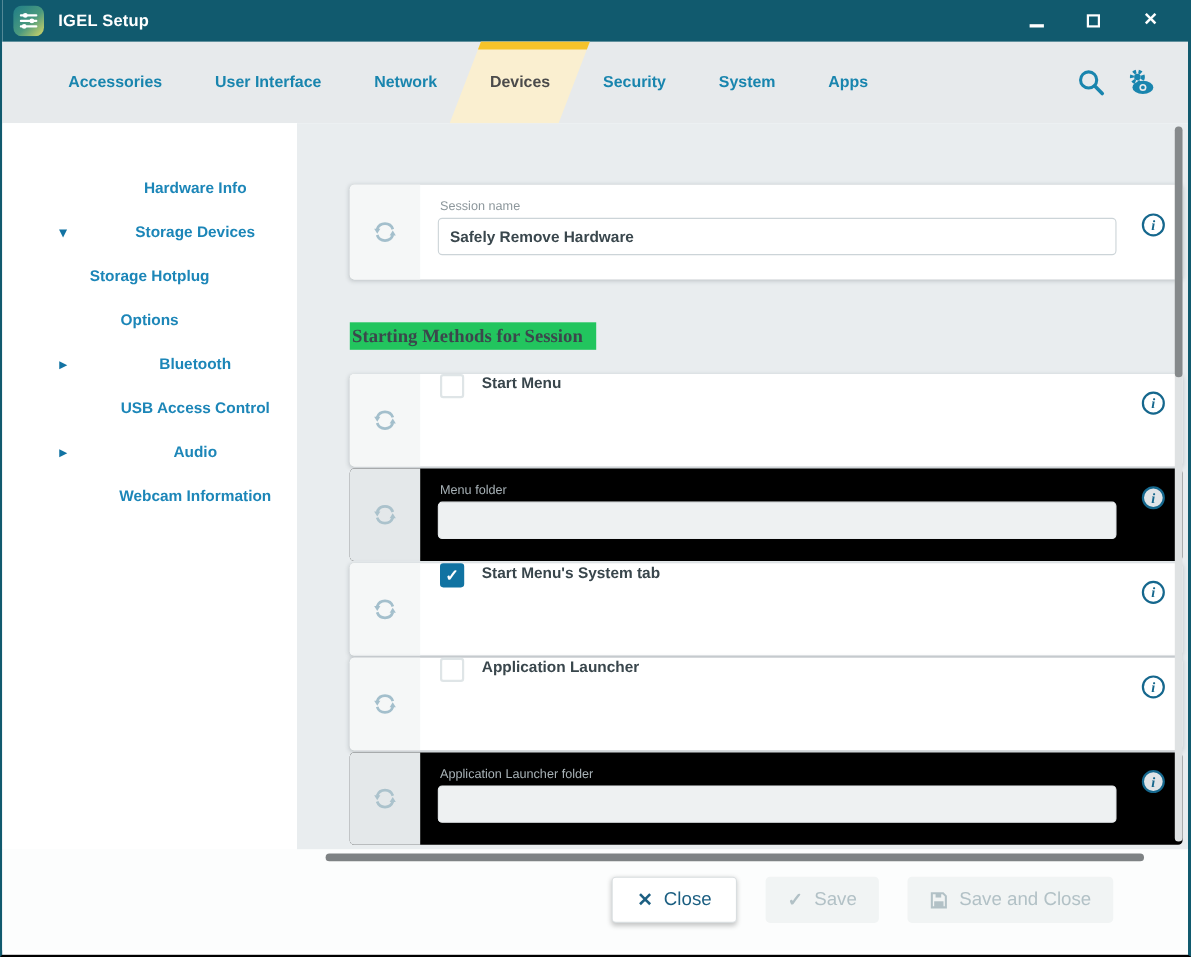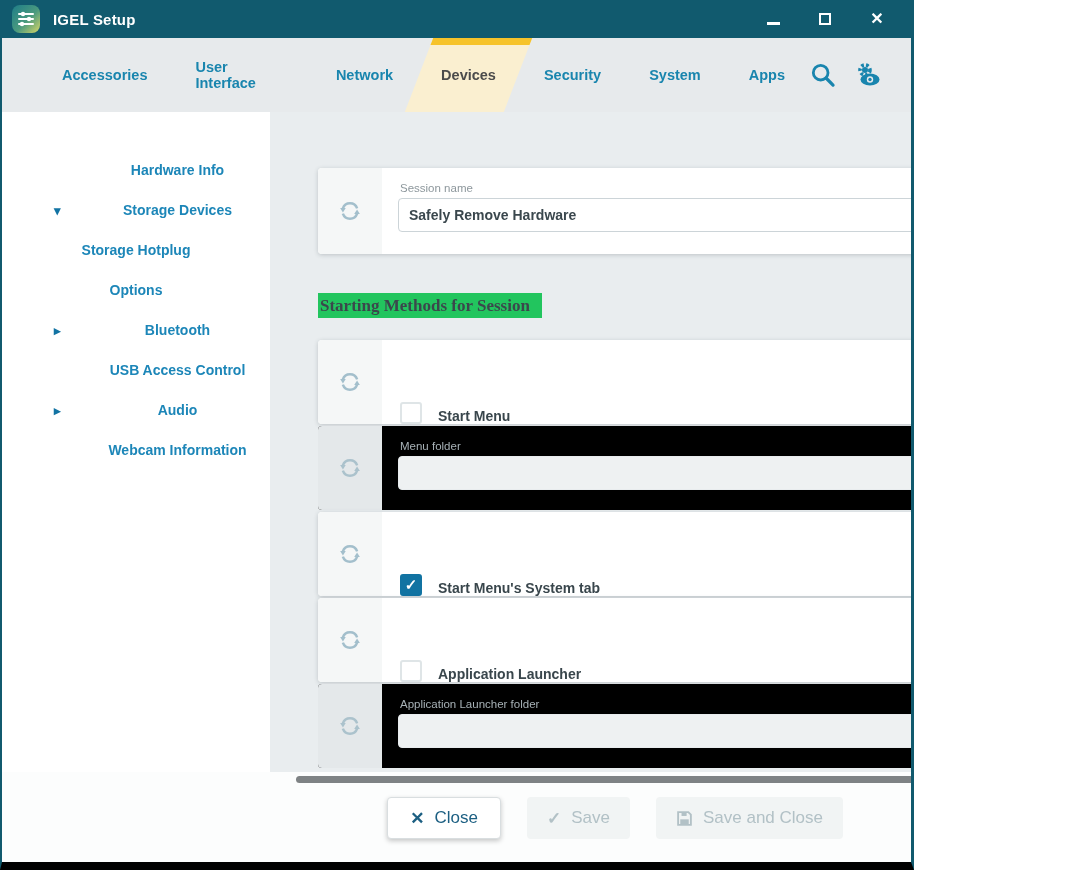--- a/index.html
+++ b/index.html
@@ -1,19 +1,19 @@
 <!DOCTYPE html>
 <html><head>
 <meta charset="utf-8">
 <style>
   html,body { margin:0; padding:0; background:#fff; }
   .window {
-    position:relative; width:914px; height:870px; box-sizing:border-box;
+    position:relative; width:1083px; height:870px; box-sizing:border-box;
     background:#fff; overflow:hidden;
-    border-left:2px solid #115a6e; border-right:3px solid #115a6e; border-bottom:8px solid #000000;
+    border-left:2px solid #115a6e; border-right:3px solid #115a6e; border-bottom:2px solid #000000;
     font-family:"Liberation Sans", sans-serif;
   }
   
   .titlebar { height:38px; background:#115a6e; display:flex; align-items:center; padding:0 10px; gap:13px; }
   .app-logo { width:28px; height:28px; flex:none; }
   .title-text { color:#fff; font-size:15px; font-weight:bold; letter-spacing:.2px; }
   .win-controls { margin-left:auto; display:flex; align-items:center; gap:36px; padding-right:16px; }
   .wc { width:16px; height:16px; display:flex; align-items:center; justify-content:center; cursor:pointer; }
   .min-bar { width:13px; height:3px; background:#fff; margin-top:9px; }
   .max-box { width:12px; height:12px; border:2px solid #fff; box-sizing:border-box; }
@@ -41,21 +41,21 @@
   .lvl2 { }
   .side-item.selected { background:#fdf8ec; border-left:6px solid #e6b42c;
                         margin-left:33px; margin-right:14px; padding-left:71px; height:46px; }
   .content { flex:1; background:#e9edef; position:relative; padding:40px 0 0 48px; box-sizing:border-box; }
   
   .card { width:757px; background:#fff; border-radius:4px; display:flex; position:relative;
           box-sizing:border-box; box-shadow:0 1px 4px rgba(60,70,80,.25); }
   .card-icon { width:64px; background:#f5f7f7; border-radius:4px 0 0 4px; flex:none;
                display:flex; align-items:center; justify-content:center; color:#a3bfcc; cursor:pointer; }
   .card-main { flex:1; position:relative; padding:10px 60px 10px 16px; box-sizing:border-box; }
-  .card-main.center { display:flex; align-items:flex-end; gap:16px; padding-top:0; padding-bottom:0; }
+  .card-main.center { display:flex; align-items:flex-start; gap:16px; padding-top:0; padding-bottom:0; }
   .session-card { height:86px; margin-bottom:42px;margin-top:16px; }
   .row84 { height:84px; margin-bottom:2px; }
   .field-label { font-size:11.5px; color:#8d979c; margin:4px 0 4px 2px; }
   .field-input { width:100%; height:34px; border:1px solid #ccd4d8; border-radius:4px; box-sizing:border-box;
                  font-family:"Liberation Sans", sans-serif; font-weight:bold; font-size:14px;
                  color:#3a474d; padding:0 10px; background:#fff; }
   .info { position:absolute; right:16px; top:16px; width:21px; height:21px; box-sizing:border-box;
           border:2.5px solid #15678d; border-radius:50%; color:#15678d; background:#fff;
           display:flex; align-items:center; justify-content:center;
           font-family:"Liberation Serif", serif; font-style:italic; font-weight:bold; font-size:13px;

